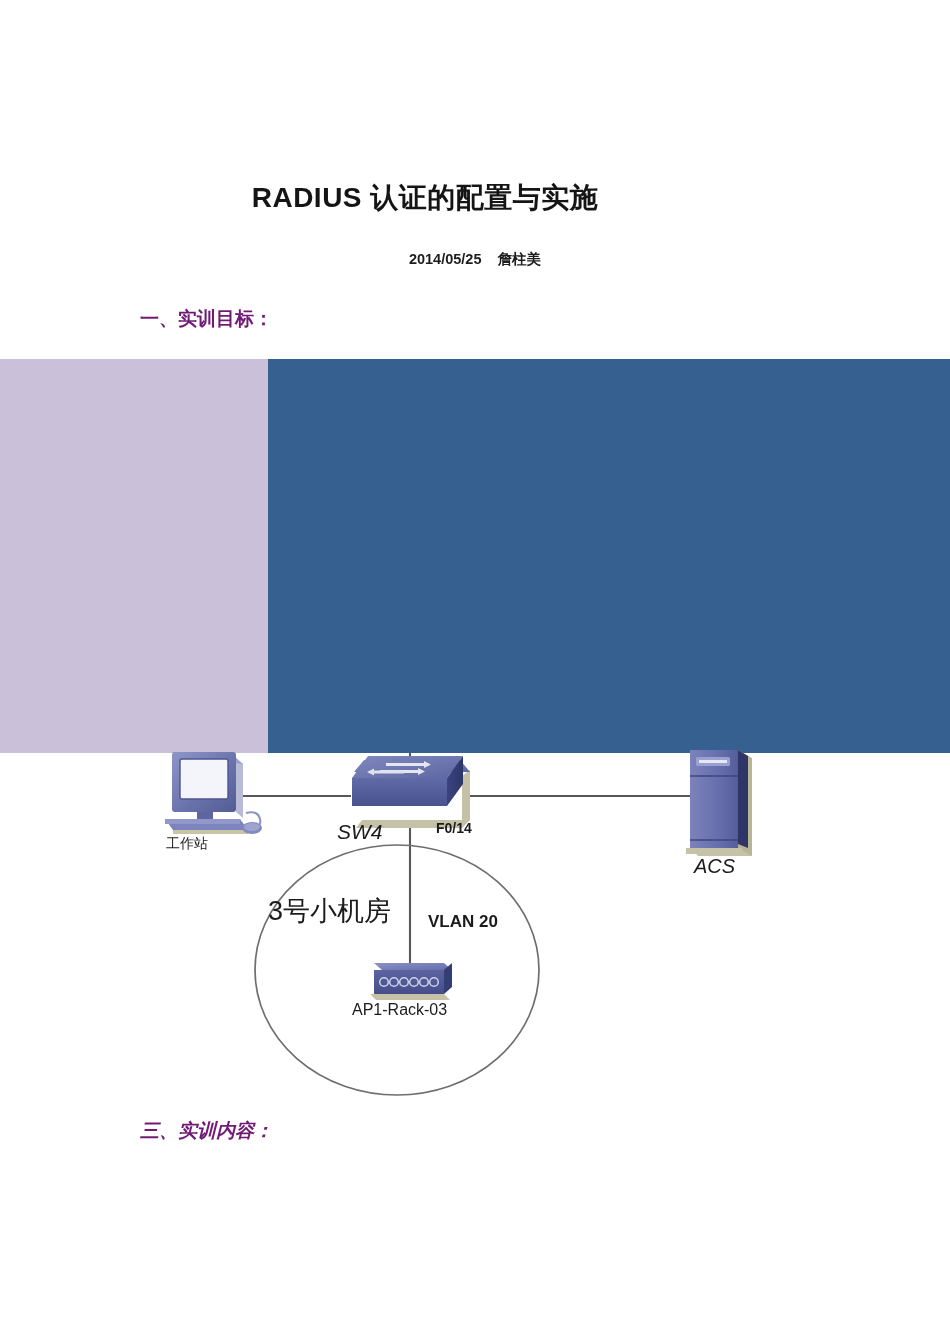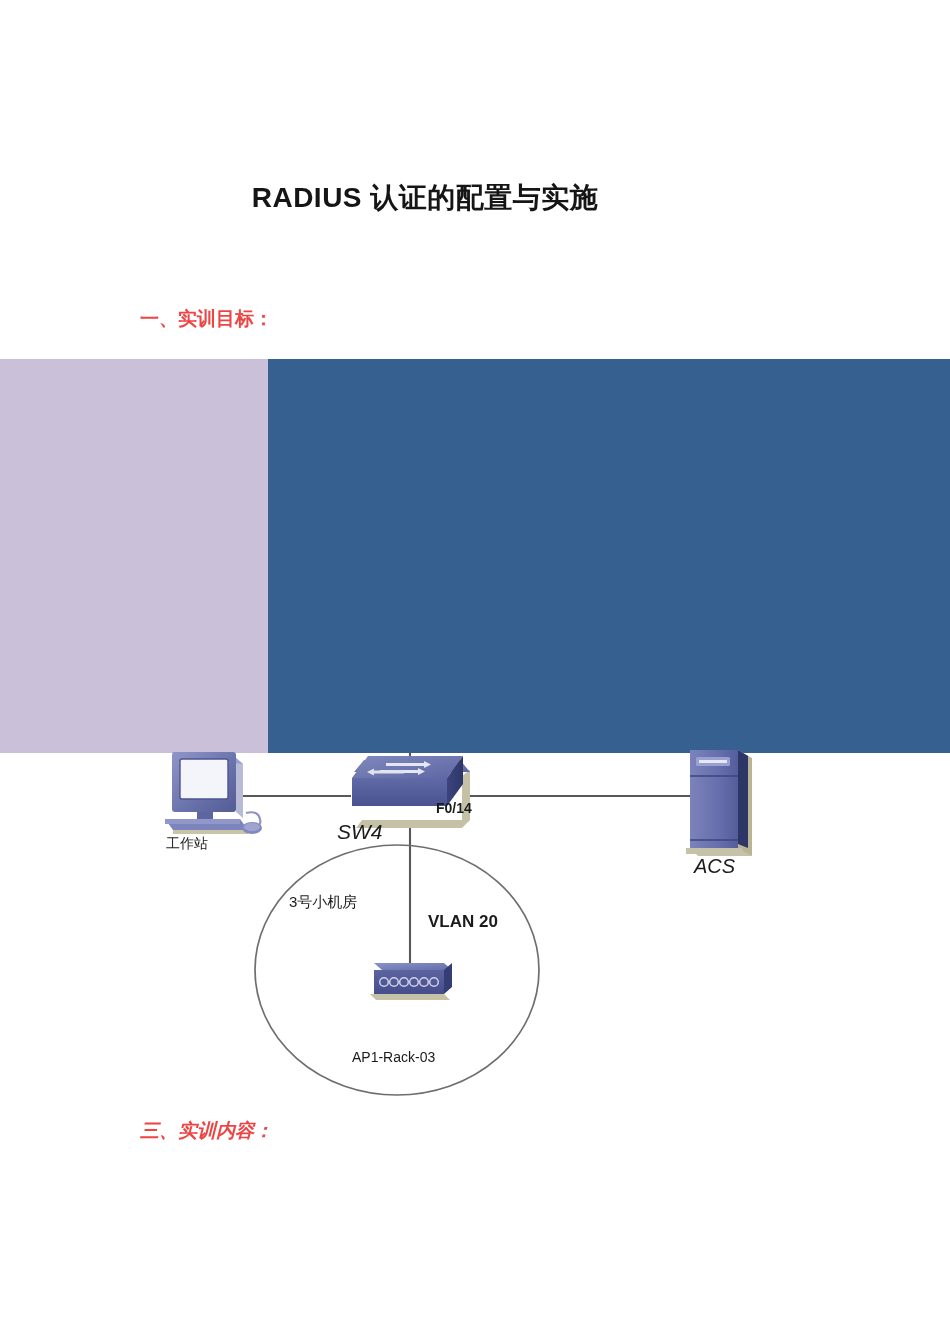--- a/index.html
+++ b/index.html
@@ -45,21 +45,21 @@
     color: #1d1d1d;
     white-space: pre;
   }
 
   
   .section-heading {
     position: absolute;
     left: 140px;
     font-size: 19px;
     font-weight: bold;
-    color: #ef4444;
+    color: #701a75;
     white-space: nowrap;
   }
   #heading-goal  { top: 306px; }
   #heading-content { top: 1118px; font-style: italic; }
 
   
   .block-left {
     position: absolute;
     left: 0;
     top: 359px;
@@ -95,52 +95,51 @@
   #label-workstation {
     left: 166px; top: 835px;
     font-size: 14px;
   }
   #label-sw4 {
     left: 337px; top: 820px;
     font-size: 21px;
     font-style: italic;
   }
   #label-f014 {
-    left: 436px; top: 800px;
+    left: 436px; top: 820px;
     font-size: 14px;
     font-weight: bold;
   }
   #label-acs {
     left: 694px; top: 855px;
     font-size: 20px;
     font-style: italic;
   }
   #label-room {
     left: 268px; top: 893px;
-    font-size: 15px;
-    margin-left: 21px;
+    font-size: 27px;
   }
   #label-vlan {
     left: 428px; top: 912px;
     font-size: 17px;
     font-weight: bold;
   }
   #label-ap {
     left: 352px; top: 1001px;
-    font-size: 14px;
-    margin-top: 48px;
+    font-size: 16px;
   }
 </style>
 </head>
 <body>
 
 <div class="page">
 
   <div class="doc-title">RADIUS 认证的配置与实施</div>
 
+  <div class="doc-byline">2014/05/25    詹柱美</div>
 
   <div class="section-heading" id="heading-goal">一、实训目标：</div>
 
   <div class="block-left"></div>
 
   <div class="block-right"></div>
 
   <div class="diagram">
     <svg width="950" height="420" viewBox="0 0 950 420" xmlns="http://www.w3.org/2000/svg">
       <defs>

